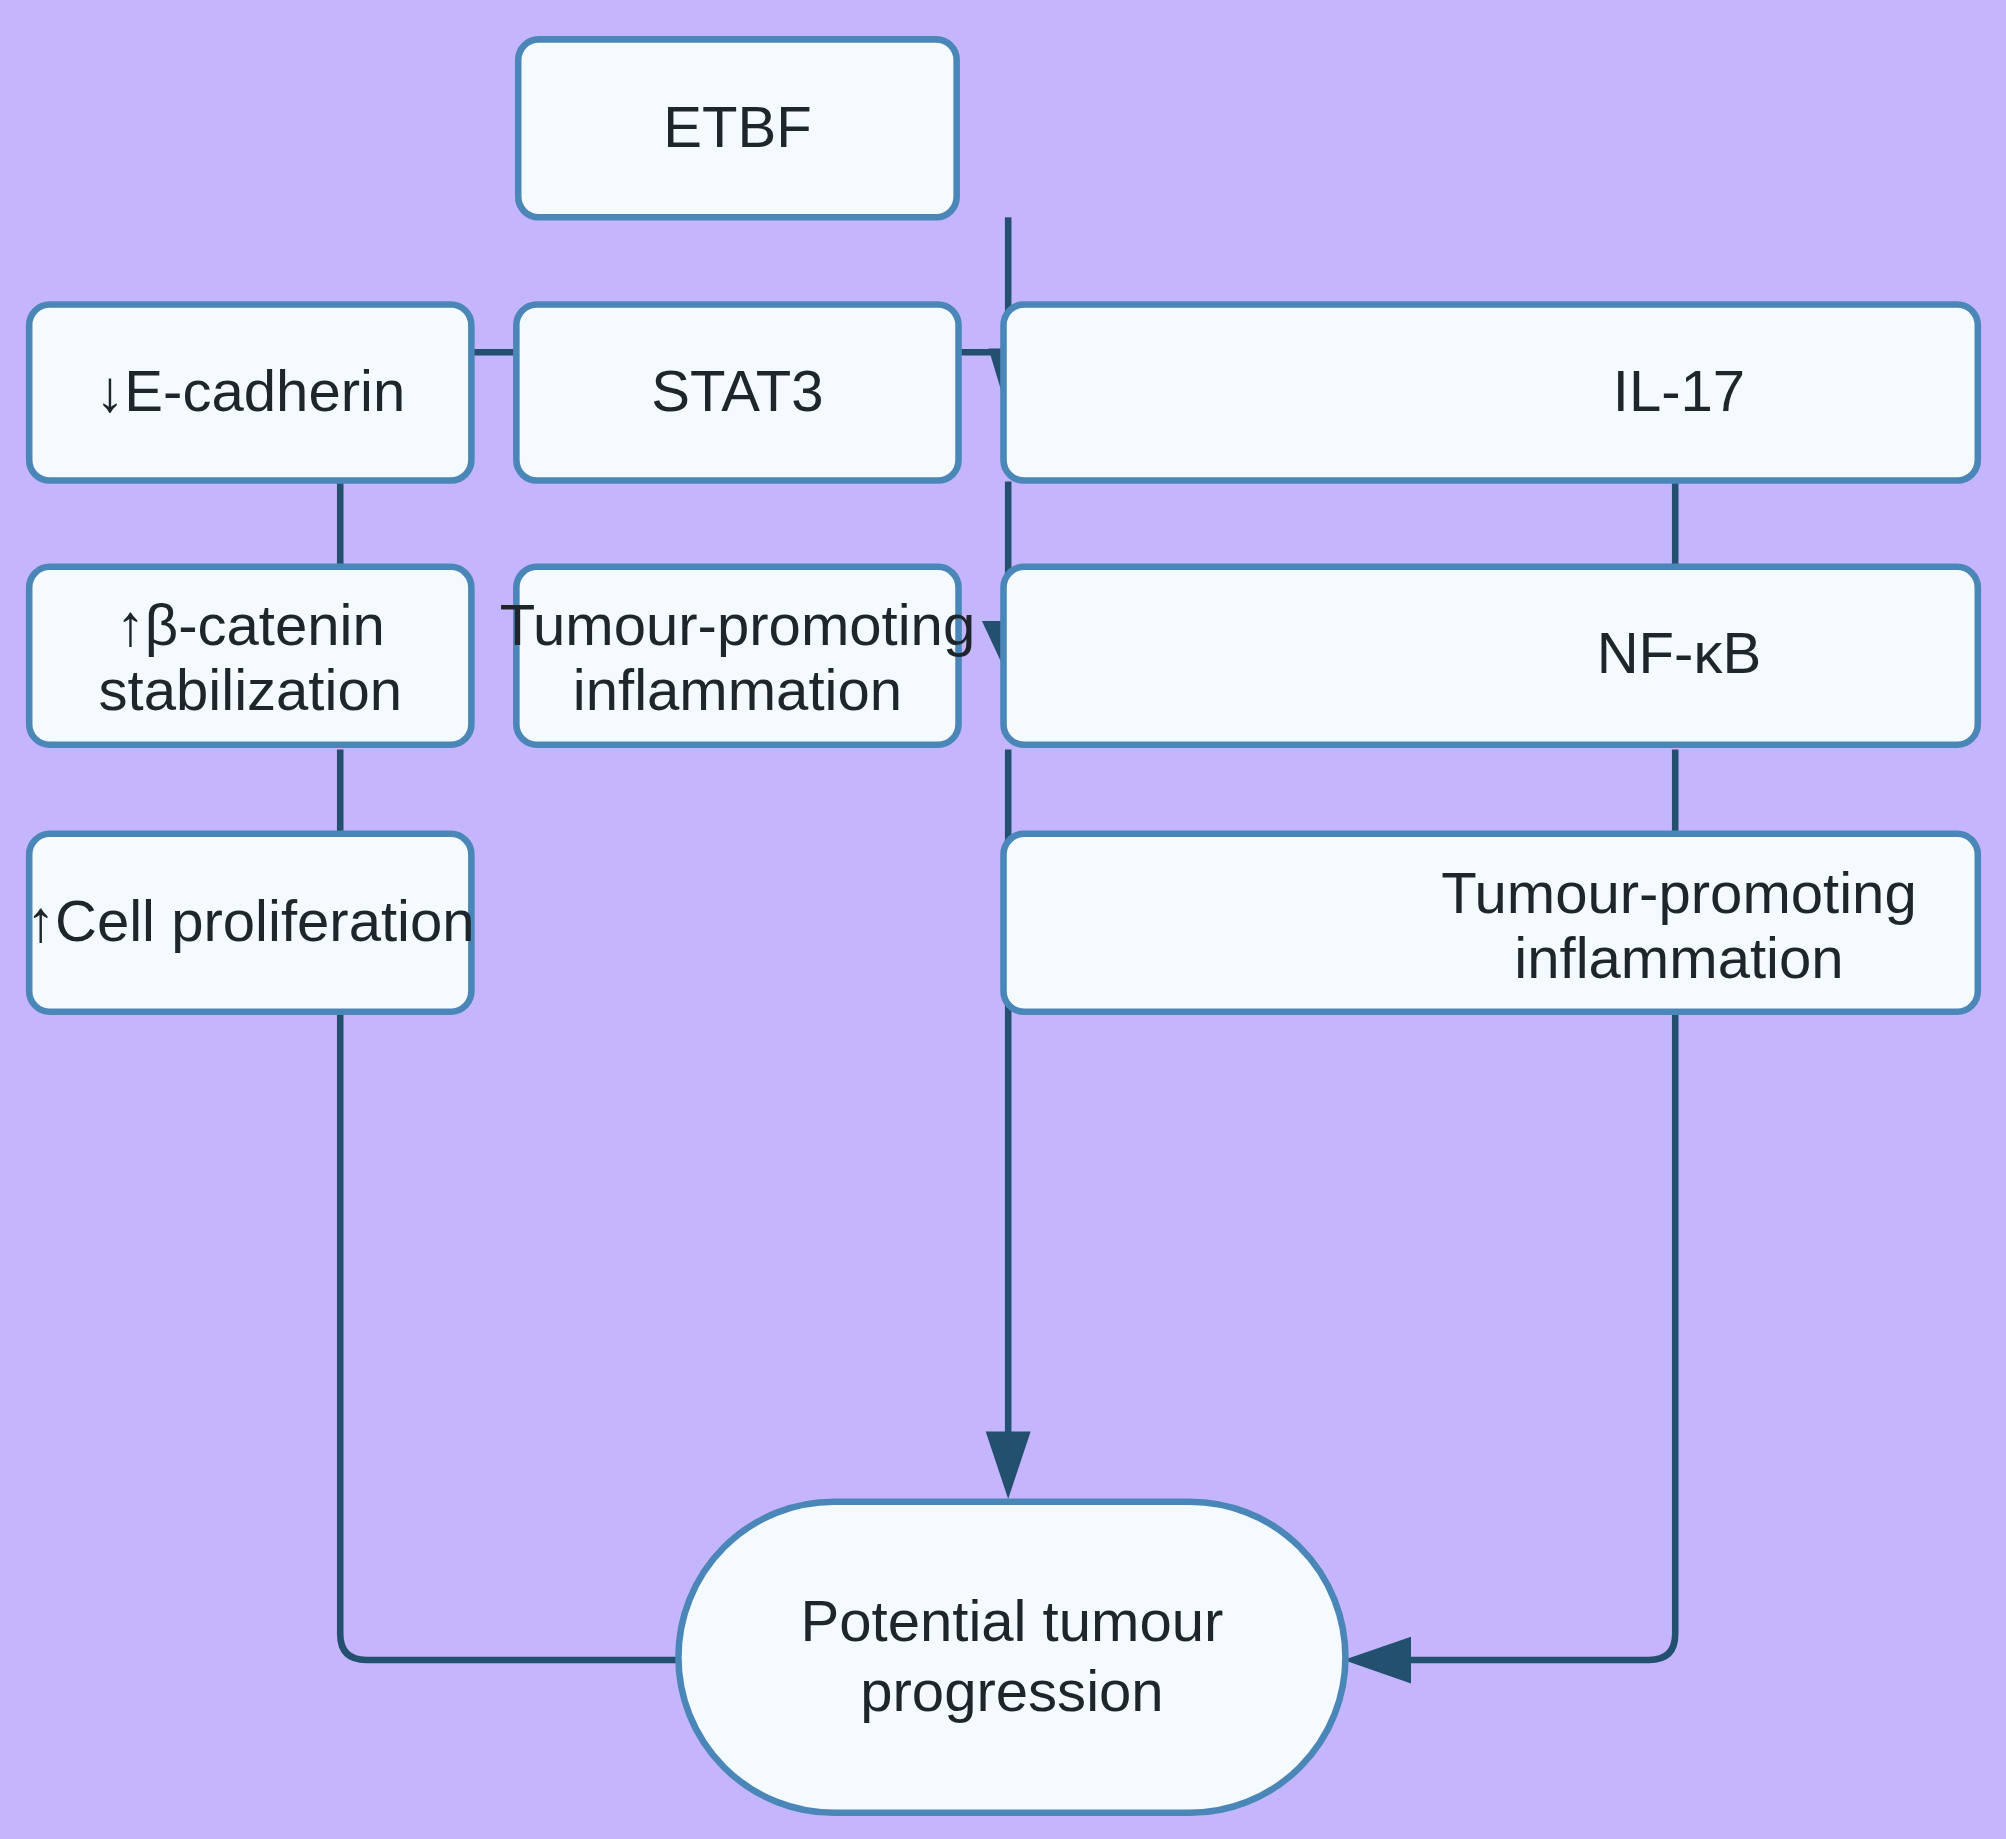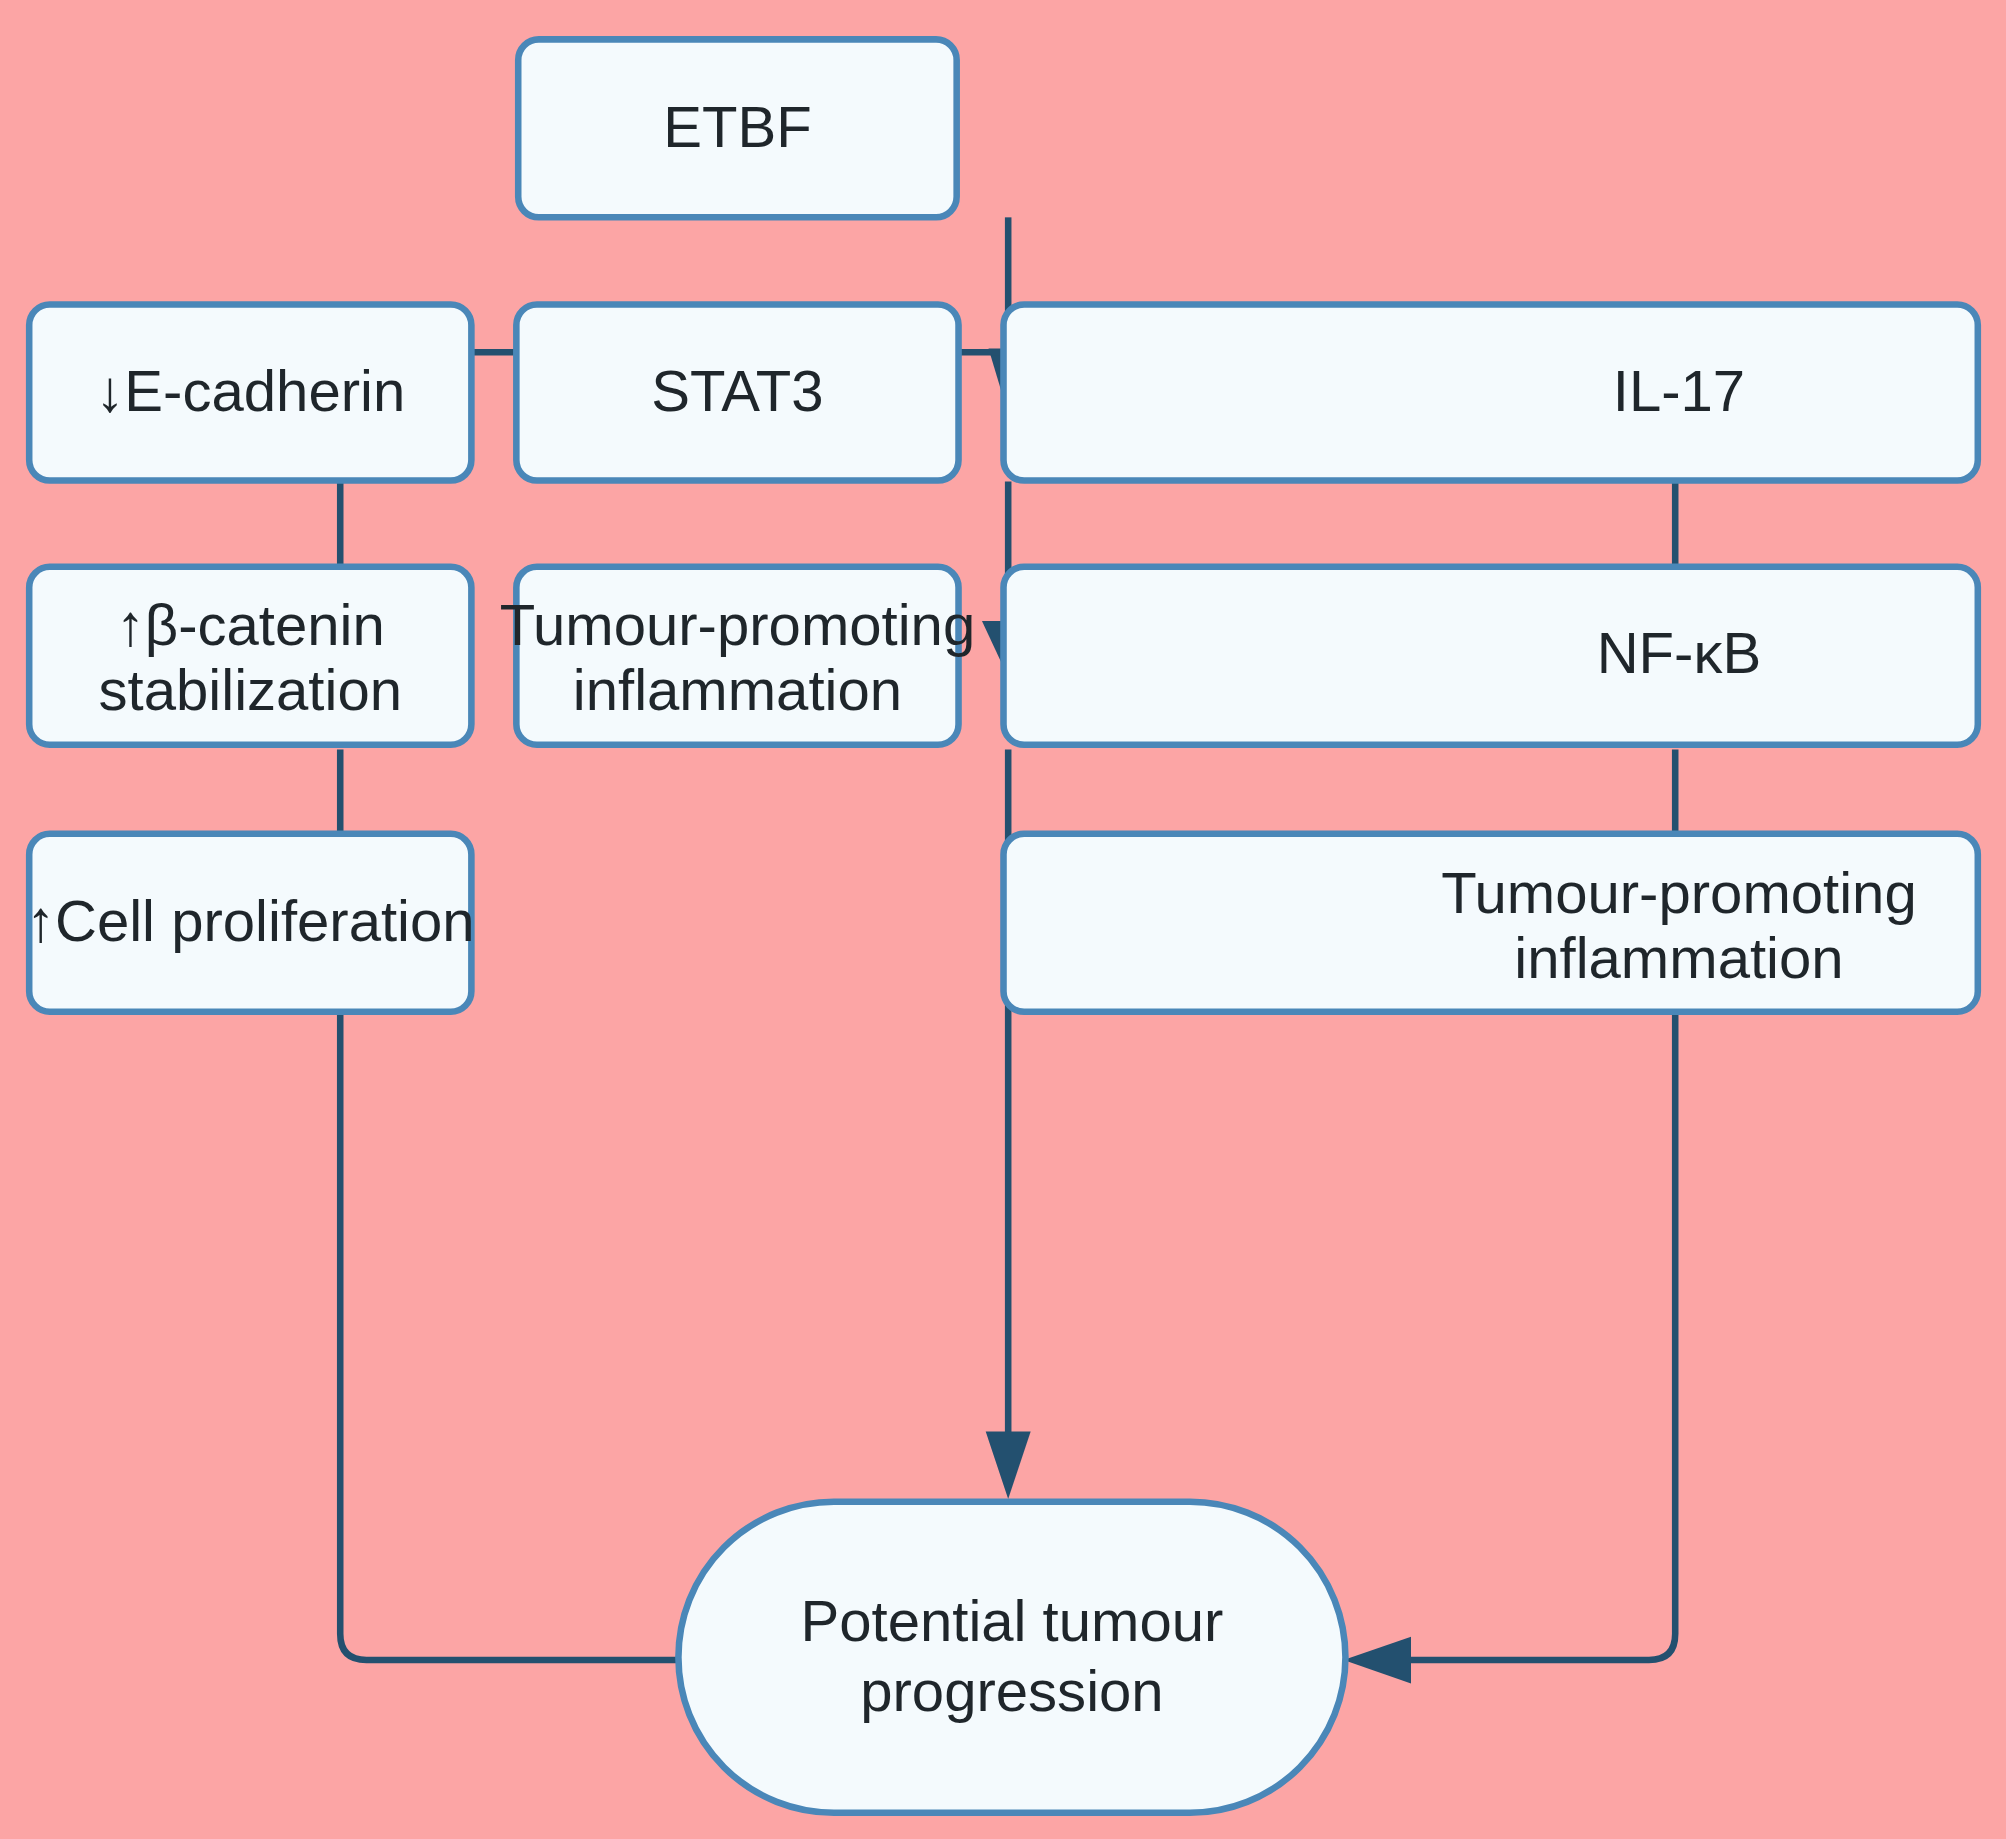--- a/index.html
+++ b/index.html
@@ -7,21 +7,21 @@
     padding: 0;
     background: #ffffff;
   }
   body {
     font-family: "Liberation Sans", sans-serif;
   }
   #canvas {
     position: relative;
     width: 2007px;
     height: 1839px;
-    background: #fca5a5;
+    background: #c4b5fd;
     overflow: hidden;
   }
   svg.diagram {
     position: absolute;
     top: 0;
     left: 0;
     width: 2007px;
     height: 1839px;
     display: block;
   }

